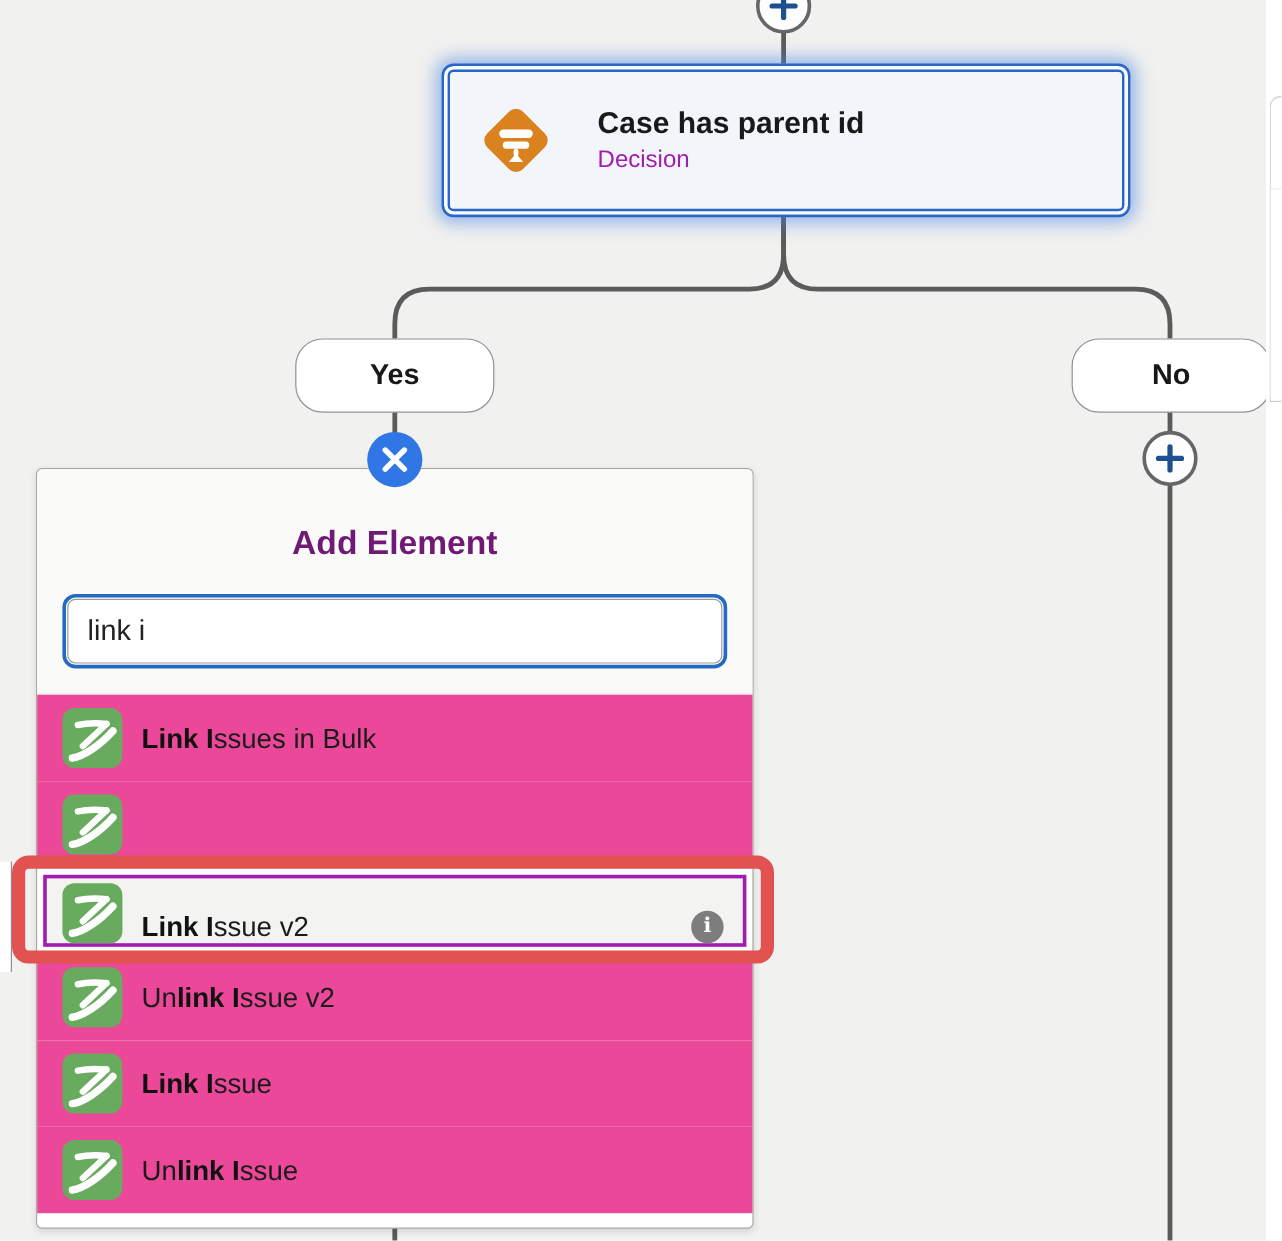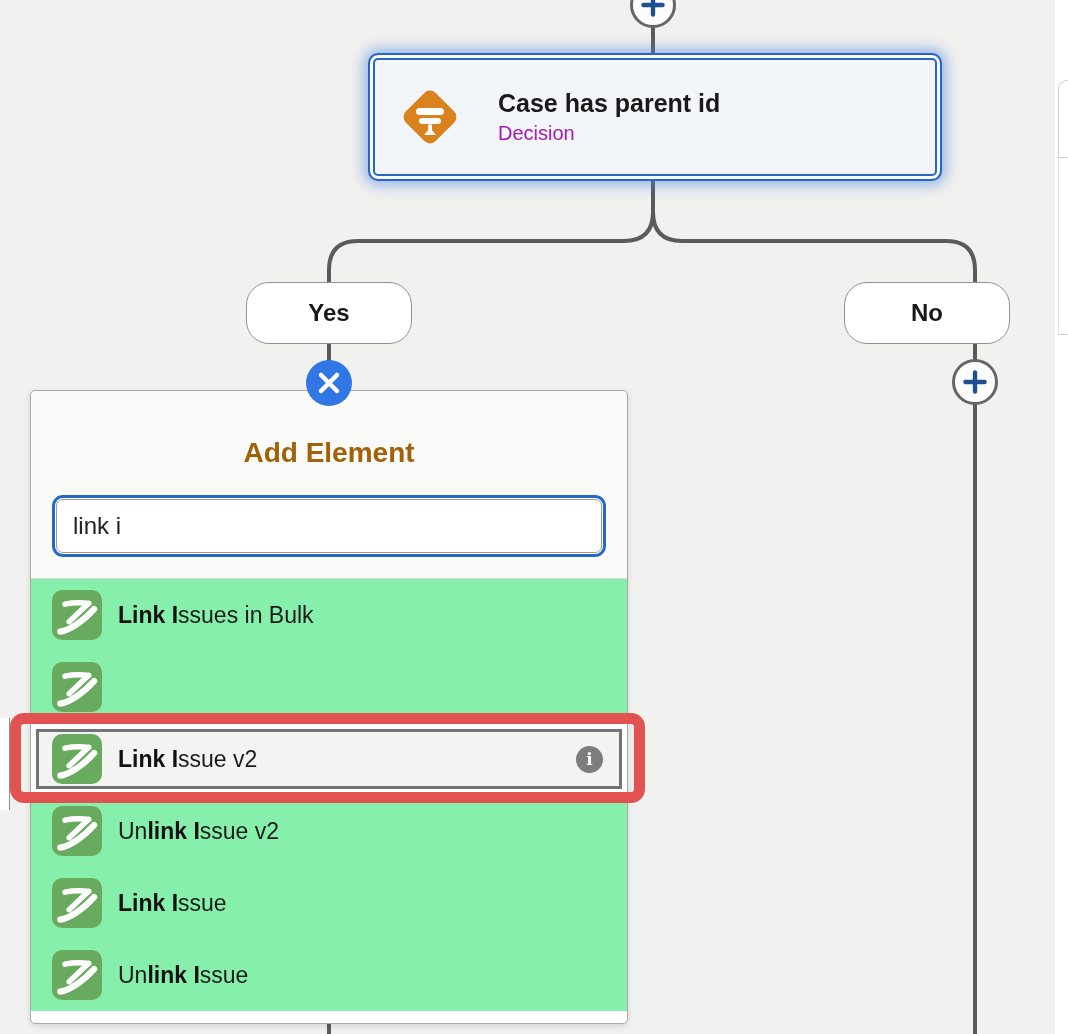--- a/index.html
+++ b/index.html
@@ -23,27 +23,27 @@
 
   
   .branch-pill{position:absolute;width:166px;height:62px;box-sizing:border-box;background:#fff;
     border:1.5px solid #919191;border-radius:23px;display:flex;align-items:center;justify-content:center;
     font-size:24px;font-weight:700;color:#181818;z-index:2;}
 
   
   #popup{position:absolute;left:30px;top:390px;width:598px;height:634px;box-sizing:border-box;
     background:#fff;border:1px solid #a8a8a5;border-radius:5px;z-index:4;box-shadow:0 2px 6px rgba(0,0,0,.12);}
   #popup-header{height:188px;box-sizing:border-box;background:#fafaf9;border-bottom:1px solid #d6d6d3;border-radius:5px 5px 0 0;}
-  #popup-title{text-align:center;font-size:28px;font-weight:700;color:#a16207;padding-top:46px;}
+  #popup-title{text-align:center;font-size:28px;font-weight:700;color:#701a75;padding-top:46px;}
   #search-wrap{margin:26px 21px 0 21px;border:3.5px solid #2469c3;border-radius:11px;background:#fff;padding:1px;}
   #search-input{display:block;width:100%;height:54px;box-sizing:border-box;border:1px solid #9b9b98;border-radius:7px;
     outline:none;font-family:"Liberation Sans",sans-serif;font-size:24px;color:#222;padding:0 16px;background:#fff;}
   #result-list{position:relative;}
-  .row{height:72px;display:flex;align-items:center;padding-left:21px;box-sizing:border-box;background:#86efac;}
-  .row.selected{height:60px;margin:6px 5px;border:3px solid #737373;background:#f3f3f1;padding-left:13px;}
+  .row{height:72px;display:flex;align-items:center;padding-left:21px;box-sizing:border-box;background:#ec4899;}
+  .row.selected{height:60px;margin:6px 5px;border:3px solid #a21caf;background:#f3f3f1;padding-left:13px;align-items:flex-end;}
   .z-icon{width:50px;height:50px;border-radius:10px;background:#68aa5e;flex:0 0 auto;display:flex;align-items:center;justify-content:center;}
   .row-label{margin-left:16px;font-size:23px;color:#1b1b1b;white-space:nowrap;}
   .row-label b{font-weight:700;color:#111;}
   .info-badge{margin-left:auto;margin-right:16px;width:27px;height:27px;border-radius:50%;background:#7d7d7d;
     display:flex;align-items:center;justify-content:center;color:#fff;font-family:"DejaVu Serif",serif;
     font-weight:700;font-size:17px;line-height:1;}
 
   
   #red-box{position:absolute;left:10px;top:713px;width:635px;height:90px;box-sizing:border-box;
     border:11px solid #e15251;border-radius:14px;z-index:8;pointer-events:none;}
@@ -92,21 +92,21 @@
     </svg>
     <div class="txt">
       <div class="node-title">Case has parent id</div>
       <div class="node-sub">Decision</div>
     </div>
   </div>
 
   <div class="branch-pill" style="left:246px;top:282px;">
     <span>Yes</span>
   </div>
-  <div class="branch-pill" style="left:844px;top:282px;">
+  <div class="branch-pill" style="left:893px;top:282px;">
     <span>No</span>
   </div>
 
   <div class="conn-circle x-circle" style="left:306px;top:360px;">
     <svg width="46" height="46" viewBox="0 0 46 46">
       <g stroke="#fff" stroke-width="4.5" stroke-linecap="round">
         <line x1="15" y1="15" x2="31" y2="31"></line>
           <line x1="31" y1="15" x2="15" y2="31"></line>
       </g>
     </svg>

